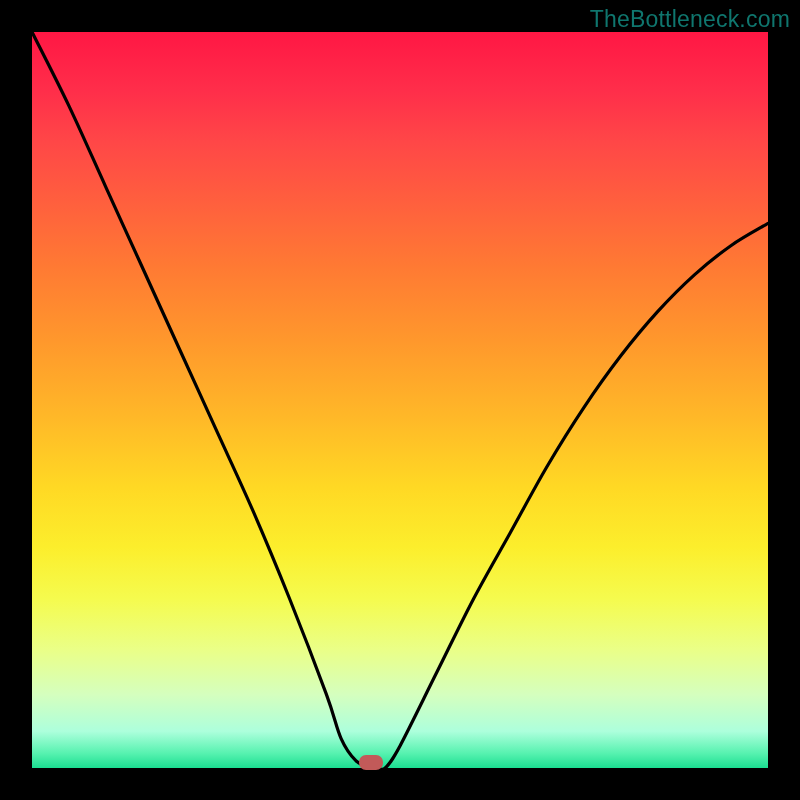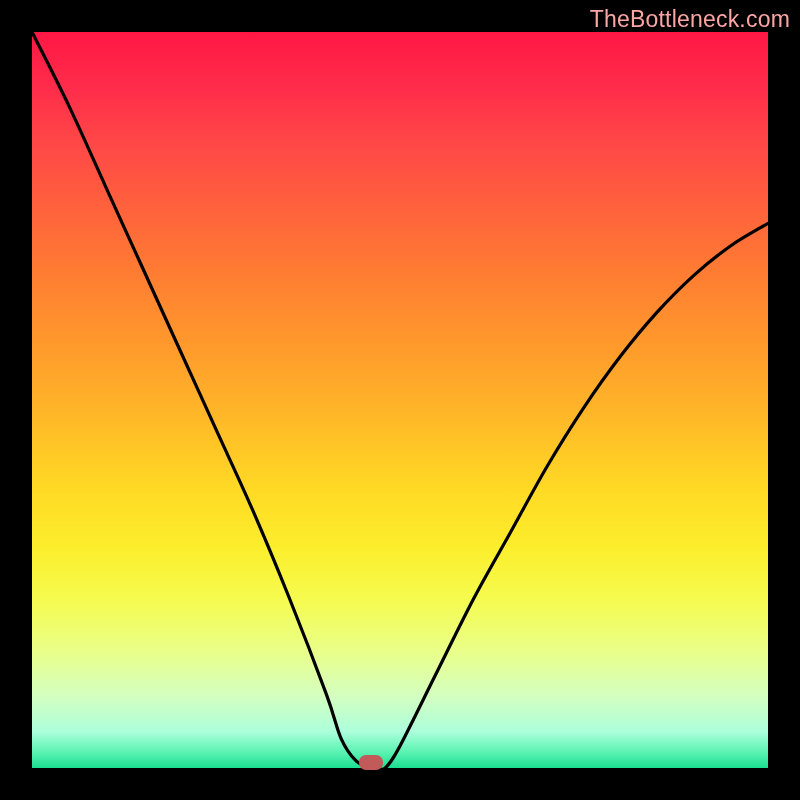--- a/index.html
+++ b/index.html
@@ -41,21 +41,21 @@
       #d5ffbe 90%,
       #adffdc 95%,
       #57f2b0 98%,
       #1bde91 100%
     );
   }
   .watermark {
     position: absolute;
     top: 6px;
     right: 10px;
-    color: #fca5a5;
+    color: #0f766e;
     font-size: 23px;
     font-weight: 500;
     letter-spacing: 0.2px;
     user-select: none;
   }
   svg.curve {
     position: absolute;
     left: 0;
     top: 0;
     width: 736px;

